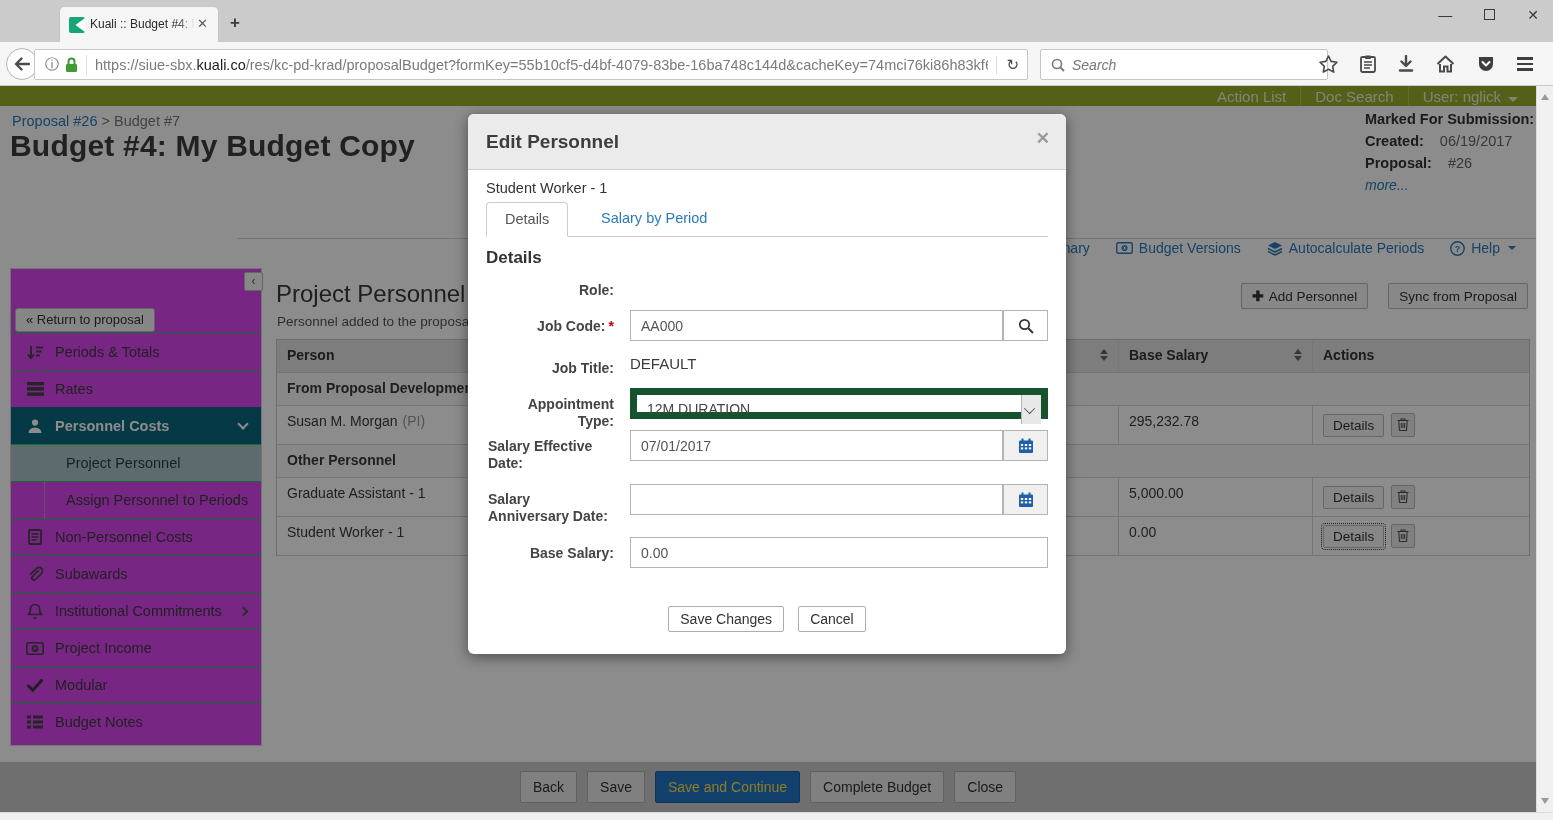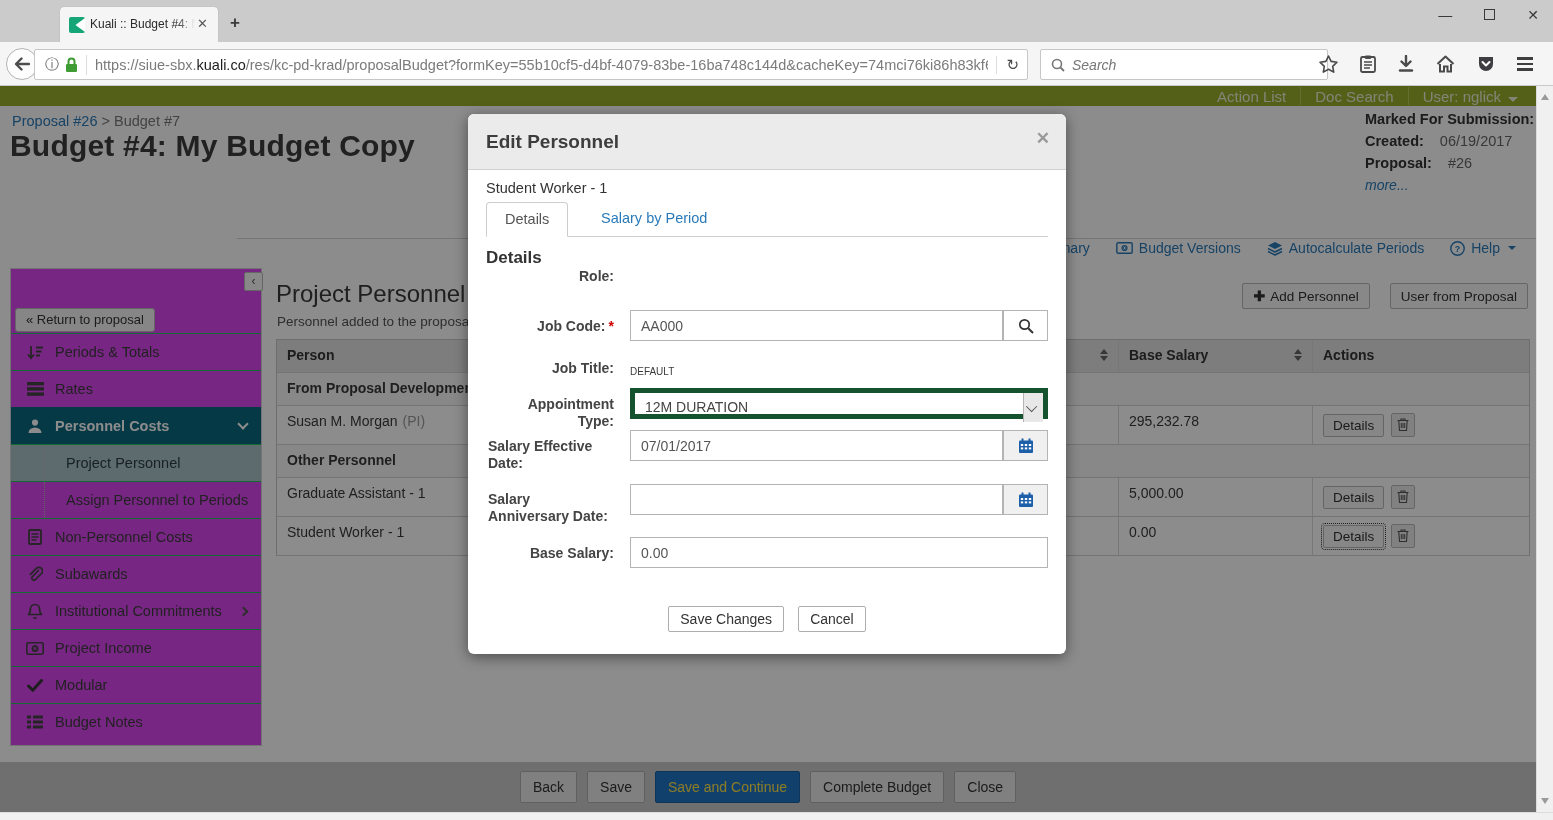--- a/index.html
+++ b/index.html
@@ -107,27 +107,27 @@
   .modal-close { position:absolute; right:16px; top:14px; font-size:17px; color:#9a9a9a; font-weight:bold; }
   .modal-person { position:absolute; left:18px; top:66px; font-size:14.5px; color:#333; }
   .tabrow { position:absolute; left:18px; top:88px; width:562px; height:35px; border-bottom:1px solid #cdcdcd; }
   .tab-active { position:absolute; left:0; top:0; height:35px; padding:0 18px; background:#fff; border:1px solid #cdcdcd; border-bottom:1px solid #fff; border-radius:4px 4px 0 0; font-size:14.5px; color:#555; line-height:33px; }
   .tab-link { position:absolute; left:97px; top:0; height:35px; padding:0 18px; font-size:14.5px; color:#2a7ab9; line-height:33px; }
   .modal-section { position:absolute; left:18px; top:134px; font-size:17px; font-weight:bold; color:#333; }
 
   .flabel { position:absolute; left:20px; width:126px; text-align:right; font-size:14px; font-weight:bold; color:#444; line-height:17px; }
   .flabel.wrap { text-align:left; }
   .req { color:#cc0000; margin-left:3px; font-weight:bold; }
-  .fvalue { position:absolute; left:162px; font-size:10px; color:#3a3a3a;margin-top:11px; }
+  .fvalue { position:absolute; left:162px; font-size:15px; color:#3a3a3a; }
   .finput { position:absolute; left:162px; height:31px; border:1px solid #b4b4b4; font-size:14px; color:#555; padding:0 10px; font-family:"Liberation Sans",sans-serif; background:#fff; }
   .w-full { width:418px; }
   .w-btn  { width:373px; }
   .addon-btn { position:absolute; left:535px; width:45px; height:31px; border:1px solid #b4b4b4; background:#fff; display:flex; align-items:center; justify-content:center; }
   .addon-btn.cal { background:#f0f0f0; }
-  .fselect { position:absolute; left:162px; width:418px; height:31px; border:5px solid #14532d; background:#fff; font-size:14px; color:#444; line-height:29px; padding-left:10px; }
+  .fselect { position:absolute; left:162px; width:418px; height:31px; border:7px solid #14532d; background:#fff; font-size:14px; color:#444; line-height:29px; padding-left:10px; }
   .fselect .arrowbox { position:absolute; right:0; top:0; width:20px; height:29px; background:#e8e8e8; border-left:1px solid #b4b4b4; }
   .fselect .arrowbox:after { content:""; position:absolute; left:5px; top:11px; width:7px; height:7px; border-left:1.5px solid #555; border-bottom:1.5px solid #555; transform:rotate(-45deg) translateY(-2px); }
   .modal-btns { position:absolute; left:0; top:492px; width:100%; display:flex; justify-content:center; gap:14px; }
   .mbtn { background:#fff; border:1px solid #adadad; border-radius:2px; font-size:14px; color:#333; padding:4px 11px; font-family:"Liberation Sans",sans-serif; }
 
   
   .vscroll { position:absolute; right:0; top:86px; width:17px; height:726px; background:#f0f0f0; border-left:1px solid #dcdcdc; z-index:15; }
   .vscroll .arr { position:absolute; left:4px; width:0; height:0; border-left:4px solid transparent; border-right:4px solid transparent; }
   .vscroll .arr.up { top:8px; border-bottom:6px solid #9a9a9a; }
   .vscroll .arr.dn { bottom:8px; border-top:6px solid #9a9a9a; }
@@ -366,21 +366,21 @@
         <span>Help</span>
         <span class="help-caret"></span>
       </span>
     </div>
 
     <h2 class="section-heading">Project Personnel</h2>
     <div class="section-sub">Personnel added to the proposal</div>
 
     <div class="top-actions">
       <button class="btn"><span class="plus">✚</span><span>Add Personnel</span></button>
-      <button class="btn">User from Proposal</button>
+      <button class="btn">Sync from Proposal</button>
     </div>
 
     <div class="ptable">
       <div class="trow thead">
         <div class="tcell c-person"><span>Person</span><span class="sort-stack">
               <i class="up"></i>
               <i class="dn"></i>
             </span></div>
         <div class="tcell c-salary"><span>Base Salary</span><span class="sort-stack">
               <i class="up"></i>
@@ -451,21 +451,21 @@
       <span class="modal-title">Edit Personnel</span>
       <span class="modal-close">✕</span>
     </div>
     <div class="modal-person">Student Worker - 1</div>
     <div class="tabrow">
       <span class="tab-active">Details</span>
       <span class="tab-link">Salary by Period</span>
     </div>
     <div class="modal-section">Details</div>
 
-    <div class="flabel" style="top:154px">Role:</div>
+    <div class="flabel" style="top:168px">Role:</div>
 
     <div class="flabel" style="top:204px"><span>Job Code:</span><span class="req">*</span></div>
     <input class="finput w-btn" style="top: 196px;" value="AA000">
     <button class="addon-btn" style="top:196px">
       <svg width="16" height="16" viewBox="0 0 16 16">
           <circle cx="6.5" cy="6.5" r="4.7" stroke="#333" stroke-width="1.7" fill="none"></circle>
           <path d="M10.2 10.2L15 15" stroke="#333" stroke-width="2"></path>
         </svg>
     </button>
 

